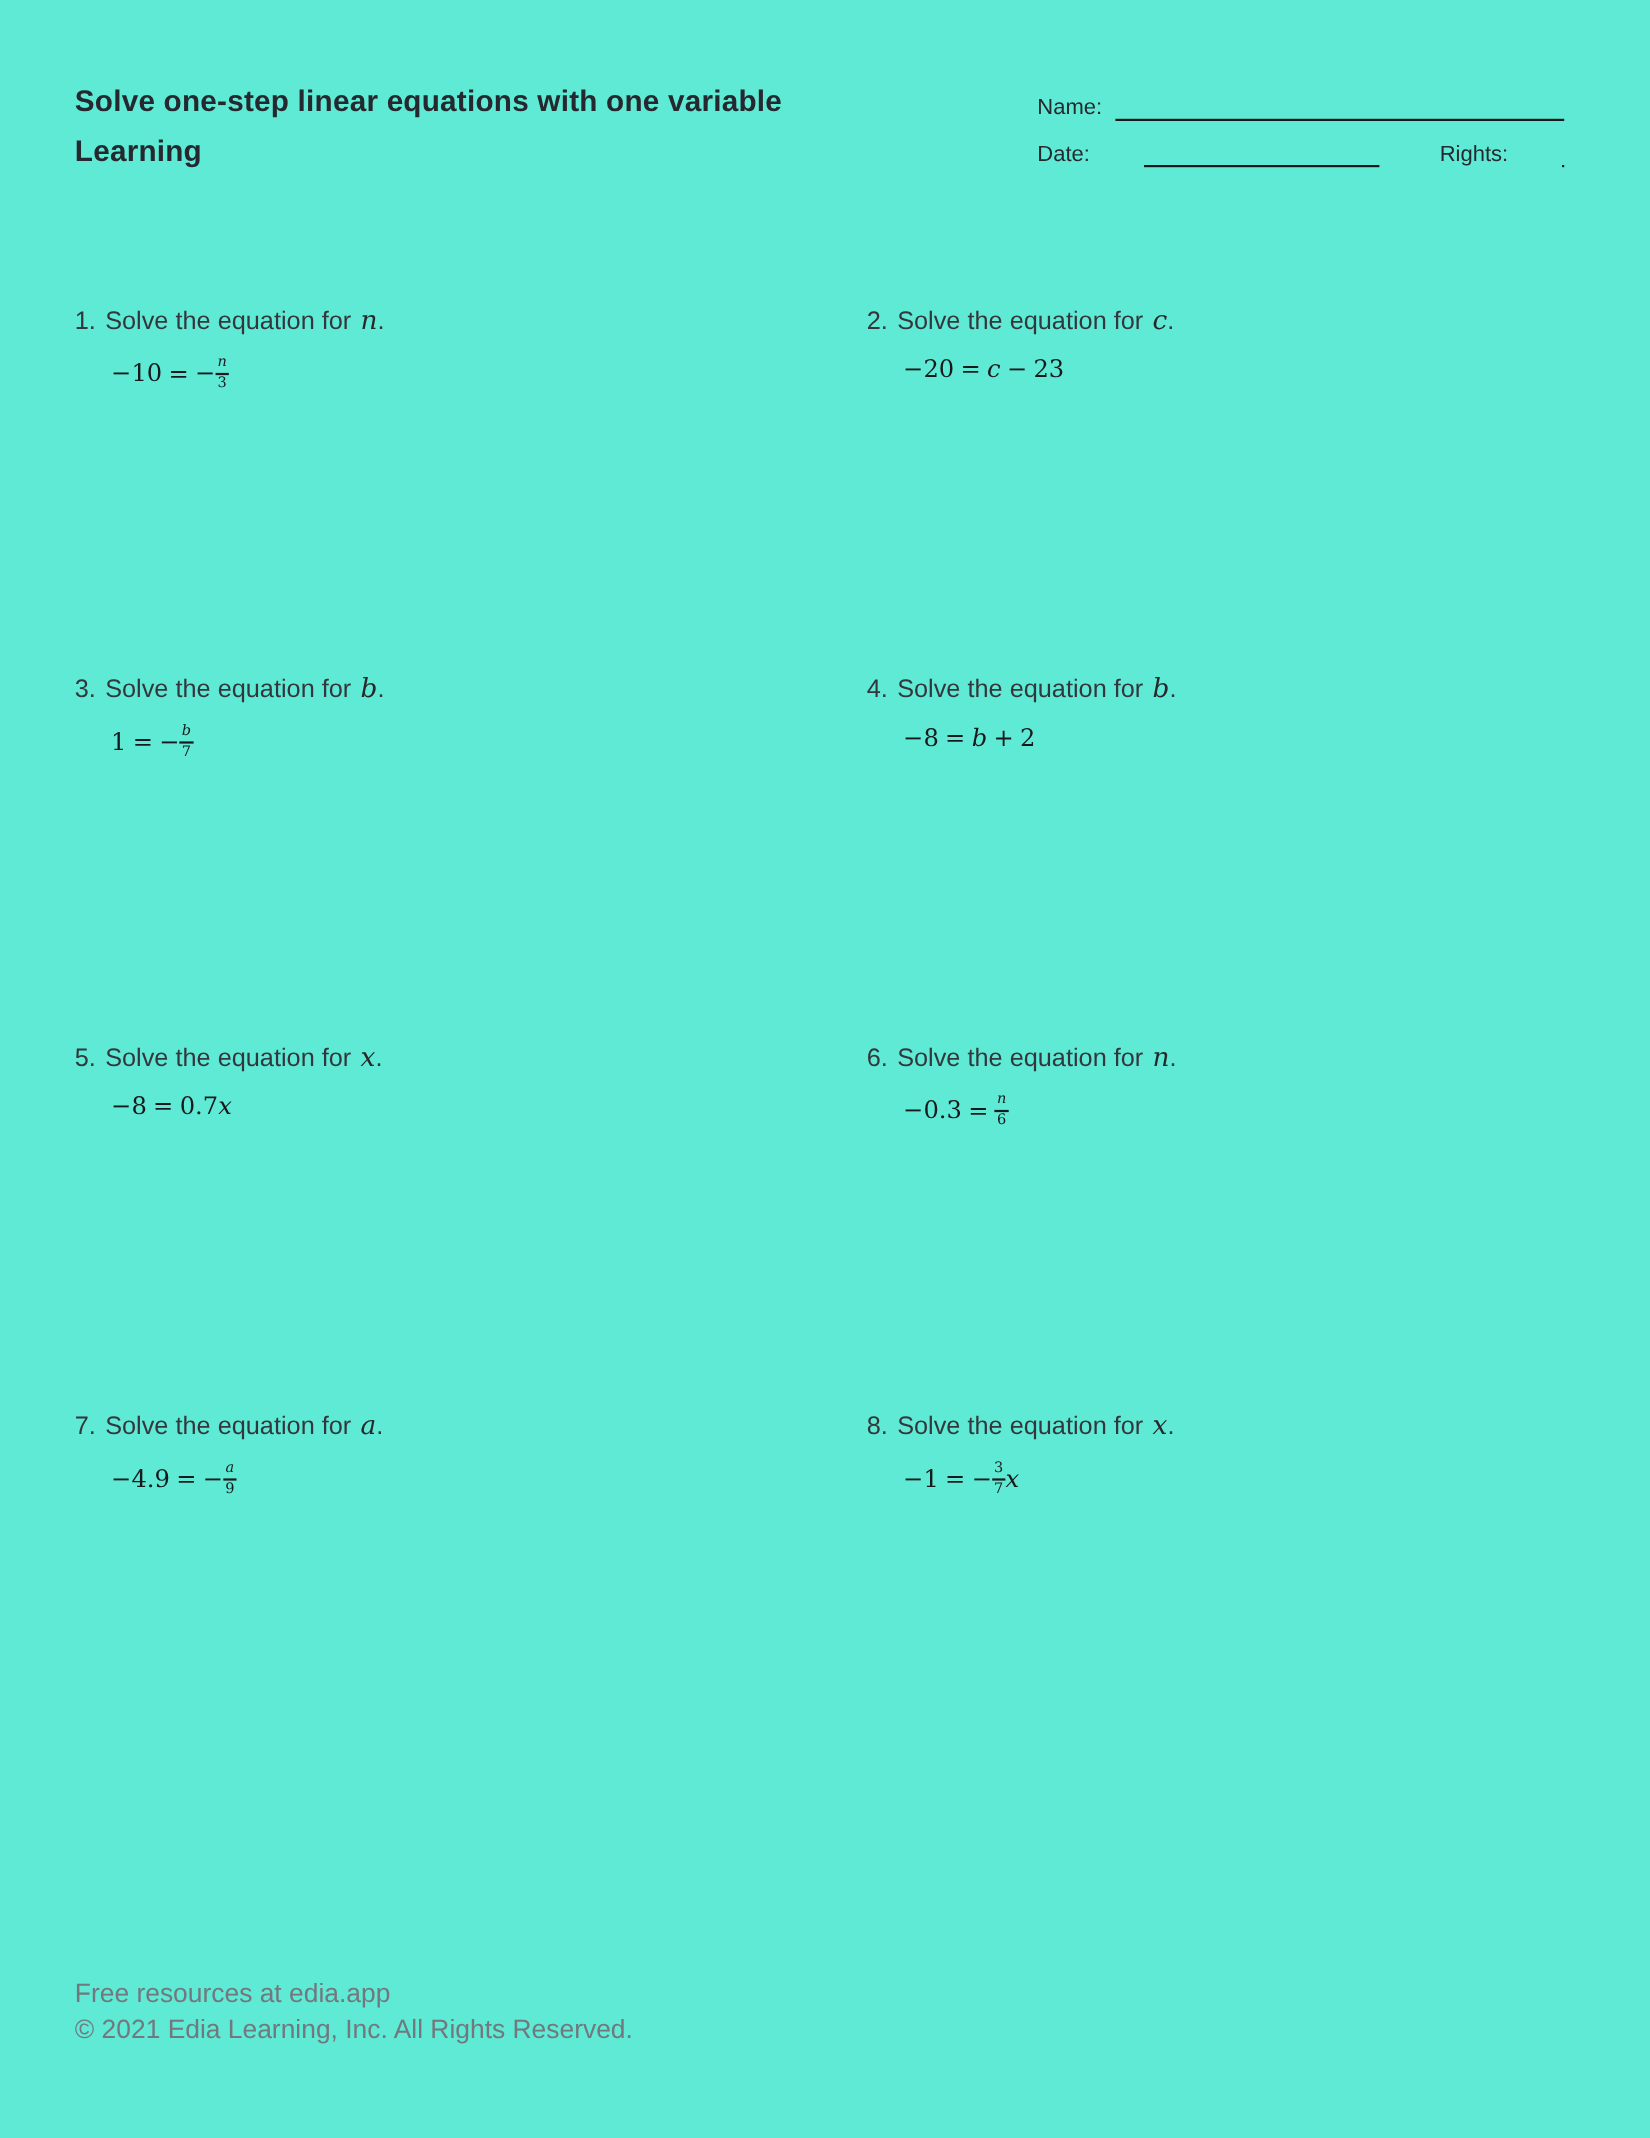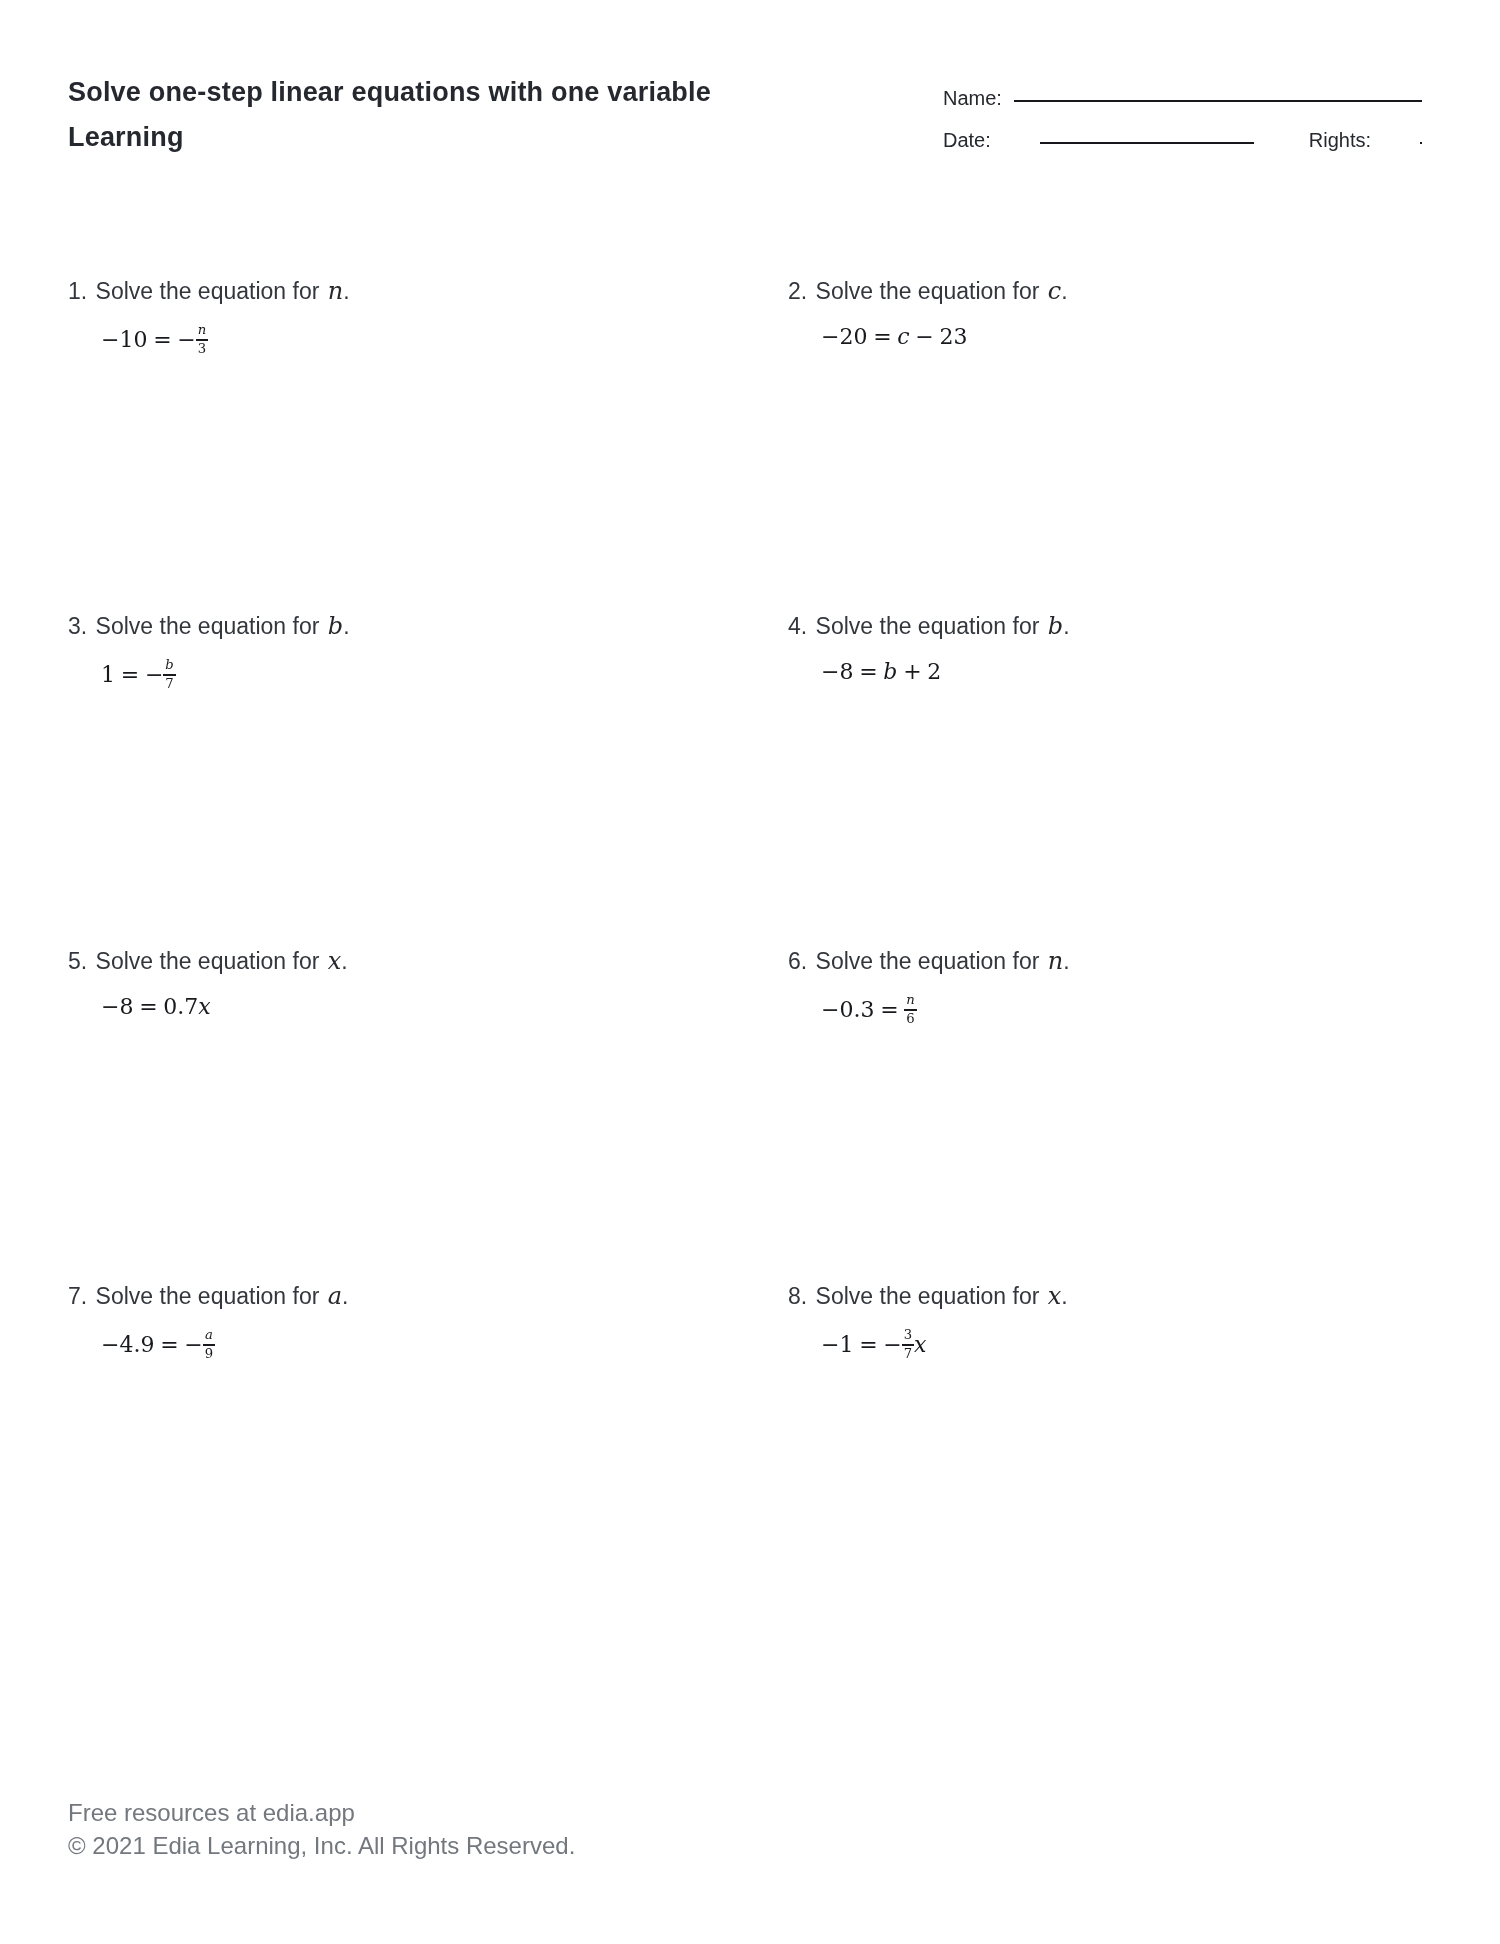--- a/index.html
+++ b/index.html
@@ -1,32 +1,32 @@
 <!DOCTYPE html>
 <html><head>
 <meta charset="utf-8">
 <style>
   html,body { margin:0; padding:0; background:#e9e9e9; }
   .page {
     position:relative; width:1500px; height:1944px; margin:0 auto;
-    background:#ffffff; overflow:hidden;
+    background:#5eead4; overflow:hidden;
     font-family:"Liberation Sans", sans-serif; color:#2e3338;
   }
   
   .header {
     position:absolute; top:70px; left:68px; right:78px;
     display:flex; justify-content:space-between; align-items:flex-start;
   }
   .title-block { max-width:760px; }
   .title-line {
     font-size:27px; line-height:45px; font-weight:700; color:#25282e;
     letter-spacing:0.2px;
   }
   .fields { width:479px; padding-top:16px; font-size:20px; color:#25282e; flex:none; }
-  .field-row { display:flex; align-items:flex-start; line-height:24px; }
+  .field-row { display:flex; align-items:flex-end; line-height:24px; }
   .field-row + .field-row { margin-top:18px;gap:37px; }
   .field-label { margin-right:12px; white-space:nowrap; }
   .rule {
     display:inline-block; height:14px; border-bottom:2px solid #16181c;
   }
   .name-line   { flex:1; }
   .date-line   { width:214px; margin-right:18px; }
   .period-line { flex:1; margin-left:0; }
   
   .problems {

